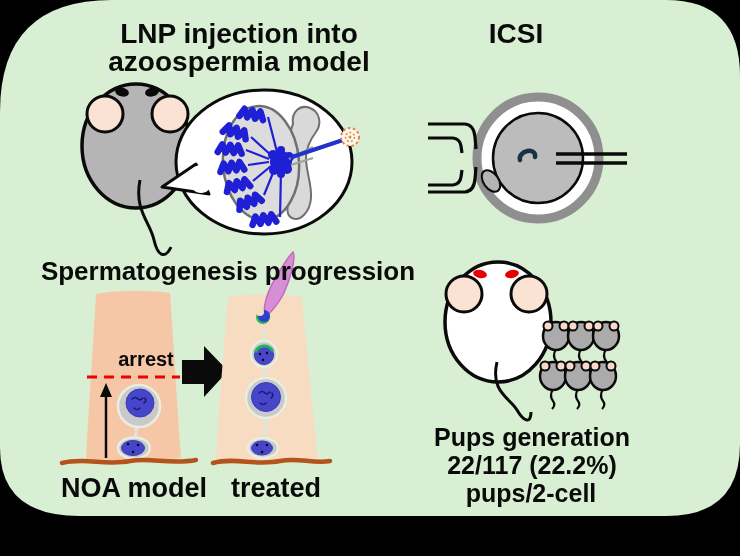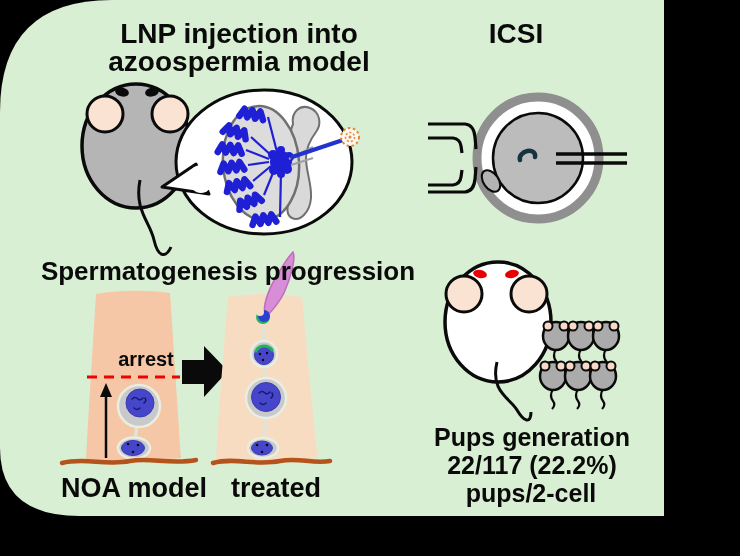--- a/index.html
+++ b/index.html
@@ -1,16 +1,16 @@
 <!DOCTYPE html>
 <html><head>
 <meta charset="utf-8">
 <style>
   html,body{margin:0;padding:0;background:#000;}
-  #stage{position:relative;width:664px;height:556px;background:#000;overflow:hidden;}
+  #stage{position:relative;width:740px;height:556px;background:#000;overflow:hidden;}
   svg{display:block;}
   .t{font-family:"Liberation Sans",sans-serif;font-weight:bold;fill:#0a0a0a;text-anchor:middle;}
   .f28{font-size:28px;}
   .f26{font-size:26px;}
   .f27{font-size:27px;}
   .f25{font-size:25px;}
   .f20{font-size:20px;}
   .outline{stroke:#0a0a0a;fill:none;}
   .cyto{fill:#c9c9c9;stroke:#e8eee2;stroke-width:2.5;}
   .nucleus{fill:#4646cb;stroke:#3a3ab5;stroke-width:1;}

